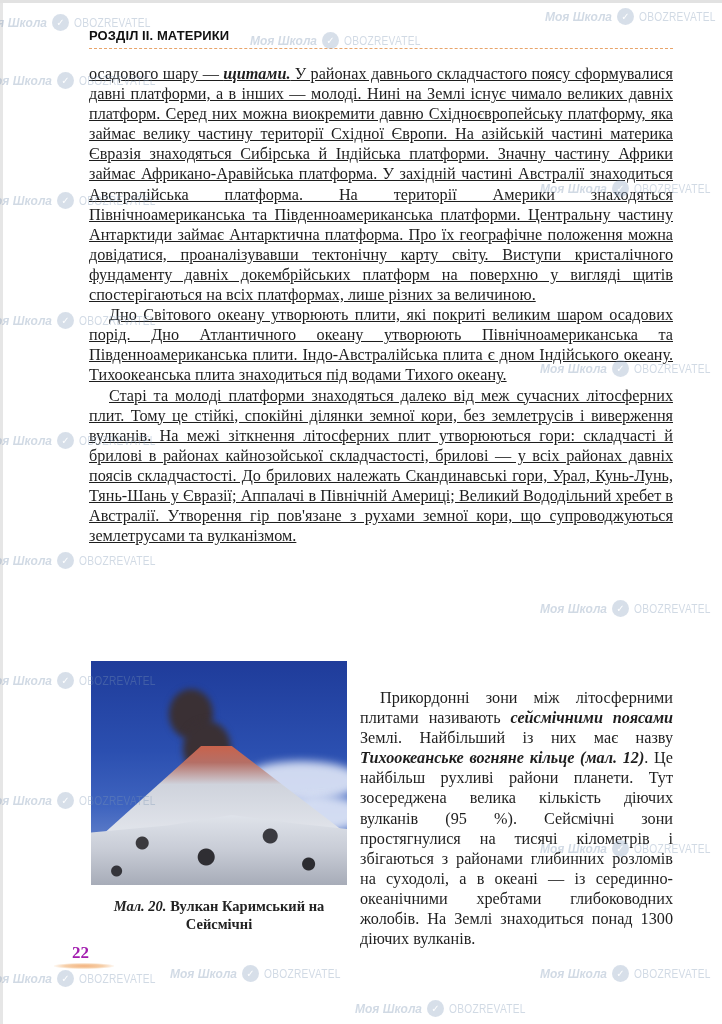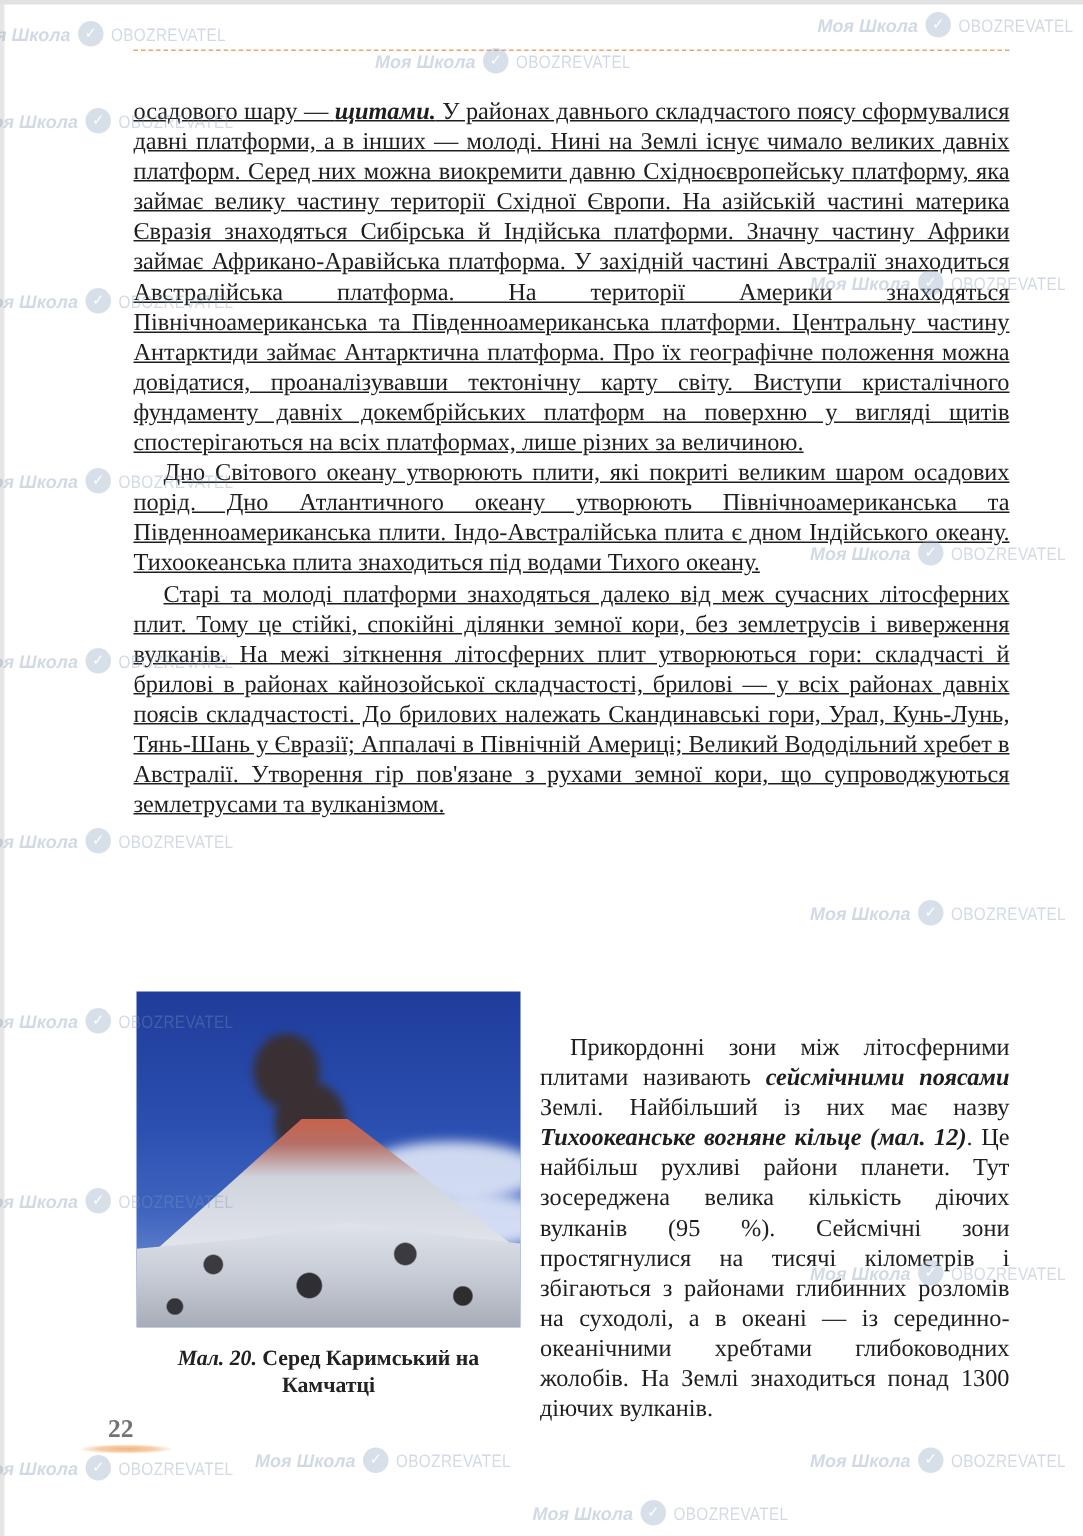--- a/index.html
+++ b/index.html
@@ -54,21 +54,21 @@
   .caption em { font-style:italic; }
 
   .side-text {
     position:absolute; left:360px; top:664px; width:313px;
     font-size:16.2px; line-height:20.1px; text-align:justify;margin-top:24px;
   }
   .side-text p { margin:0; text-indent:20px; }
   .side-text em { font-style:italic; font-weight:bold; }
 
   .page-number {
-    position:absolute; left:72px; top:943px; font-weight:bold; font-size:17px; color:#737373;
+    position:absolute; left:72px; top:943px; font-weight:bold; font-size:17px; color:#a21caf;
   }
   .page-ornament {
     position:absolute; left:54px; top:963px; width:60px; height:6px;
     background: radial-gradient(ellipse at center, #f3b27f 0%, #f6cfa9 45%, transparent 75%);
     border-radius:3px;
   }
 
   .wm {
     position:absolute; display:flex; align-items:center; gap:5px; opacity:0.35; pointer-events:none;
     font-family: "Liberation Sans", "DejaVu Sans", sans-serif; color:#7d96b5; white-space:nowrap;
@@ -80,41 +80,42 @@
   }
   .wm .name { font-size:12px; letter-spacing:0.3px; transform:scaleX(0.85); transform-origin:left; }
 </style>
 </head>
 <body>
 
 <div class="page-edge-left"></div>
 <div class="page-edge-top"></div>
 
 <div class="header">
+  <div class="header-title">РОЗДІЛ ІІ. МАТЕРИКИ</div>
   <div class="header-rule"></div>
 </div>
 
 <div class="body-text">
   <p><span>осадового шару — </span><em>щитами.</em><span> У районах давнього складчастого поясу сформувалися давні платформи, а в інших — молоді. Нині на Землі існує чимало великих давніх платформ. Серед них можна виокремити давню Східноєвропейську платформу, яка займає велику частину території Східної Європи. На азійській частині материка Євразія знаходяться Сибірська й Індійська платформи. Значну частину Африки займає Африкано-Аравійська платформа. У західній частині Австралії знаходиться Австралійська платформа. На території Америки знаходяться Північноамериканська та Південноамериканська платформи. Центральну частину Антарктиди займає Антарктична платформа. Про їх географічне положення можна довідатися, проаналізувавши тектонічну карту світу. Виступи кристалічного фундаменту давніх докембрійських платформ на поверхню у вигляді щитів спостерігаються на всіх платформах, лише різних за величиною.</span></p>
   <p class="indent">Дно Світового океану утворюють плити, які покриті великим шаром осадових порід. Дно Атлантичного океану утворюють Північноамериканська та Південноамериканська плити. Індо-Австралійська плита є дном Індійського океану. Тихоокеанська плита знаходиться під водами Тихого океану.</p>
   <p class="indent">Старі та молоді платформи знаходяться далеко від меж сучасних літосферних плит. Тому це стійкі, спокійні ділянки земної кори, без землетрусів і виверження вулканів. На межі зіткнення літосферних плит утворюються гори: складчасті й брилові в районах кайнозойської складчастості, брилові — у всіх районах давніх поясів складчастості. До брилових належать Скандинавські гори, Урал, Кунь-Лунь, Тянь-Шань у Євразії; Аппалачі в Північній Америці; Великий Вододільний хребет в Австралії. Утворення гір пов'язане з рухами земної кори, що супроводжуються землетрусами та вулканізмом.</p>
 </div>
 
 <div class="figure">
   <div class="photo" aria-label="volcano-eruption-photo">
     <div class="cloud" style="left:150px; top:100px; width:120px; height:40px;"></div>
     <div class="cloud" style="left:185px; top:135px; width:90px; height:35px;"></div>
     <div class="smoke" style="left:78px; top:28px; width:44px; height:50px;"></div>
     <div class="smoke" style="left:92px; top:60px; width:48px; height:55px;"></div>
     <div class="smoke" style="left:100px; top:95px; width:40px; height:45px; background:#5a3a3a;"></div>
     <div class="cone"></div>
     <div class="snow-field"></div>
   </div>
   <div class="caption">
-    <em>Мал. 20.</em><span> Серед Каримський на Камчатці</span>
+    <em>Мал. 20.</em><span> Вулкан Каримський на Сейсмічні</span>
   </div>
 </div>
 
 <div class="side-text">
   <p><span>Прикордонні зони між літосферними плитами називають </span><em>сейсмічними поясами</em><span> Землі. Найбільший із них має назву </span><em>Тихоокеанське вогняне кільце (мал. 12)</em><span>. Це найбільш рухливі райони планети. Тут зосереджена велика кількість діючих вулканів (95 %). Сейсмічні зони простягнулися на тисячі кілометрів і збігаються з районами глибинних розломів на суходолі, а в океані — із серединно-океанічними хребтами глибоководних жолобів. На Землі знаходиться понад 1300 діючих вулканів.</span></p>
 </div>
 
 <div class="page-number">22</div>
 <div class="page-ornament"></div>
 

